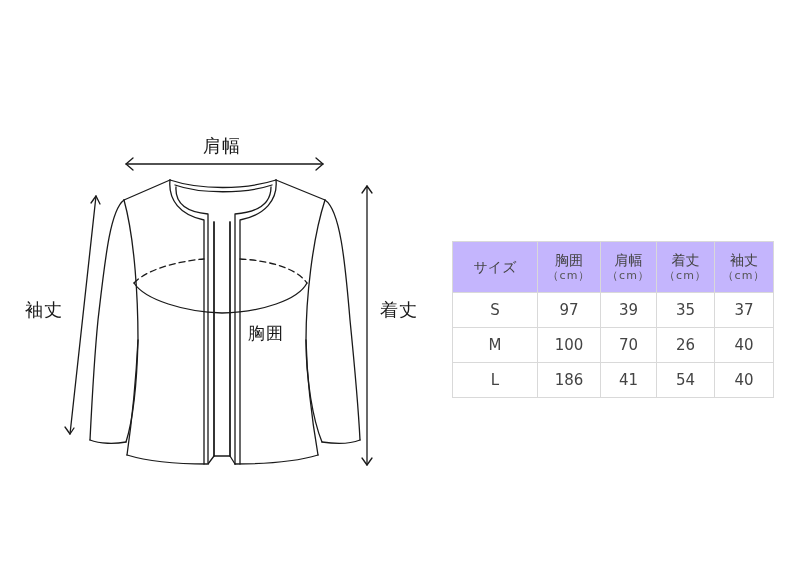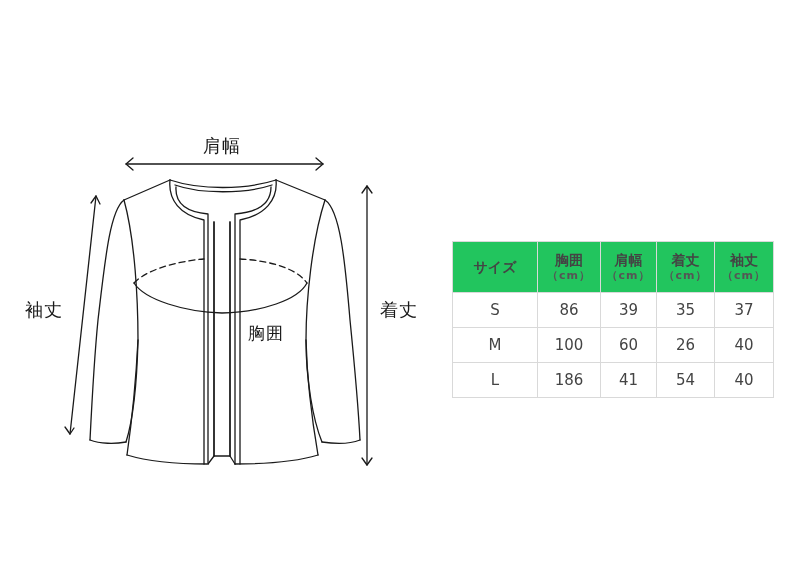--- a/index.html
+++ b/index.html
@@ -43,23 +43,23 @@
       border-collapse: collapse;
       font-family: "DejaVu Sans", sans-serif;
       color: #444;
     }
     #size-table th, #size-table td {
       border: 1px solid #d9d9d9;
       text-align: center;
       padding: 0;
     }
     #size-table thead th {
-      background: #22c55e;
+      background: #c4b5fd;
       height: 50px;
-      font-weight: bold;
+      font-weight: normal;
       font-size: 14px;
       color: #444;
       line-height: 1.2;
     }
     #size-table thead th .unit {
       display: block;
       font-size: 11px;
       color: #555;
       letter-spacing: 1px;
     }
@@ -178,29 +178,29 @@
       </th>
       <th class="c4">
         <span>袖丈</span>
         <span class="unit">（cm）</span>
       </th>
     </tr>
   </thead>
   <tbody>
     <tr>
       <td>S</td>
-      <td>86</td>
+      <td>97</td>
       <td>39</td>
       <td>35</td>
       <td>37</td>
     </tr>
     <tr>
       <td>M</td>
       <td>100</td>
-      <td>60</td>
+      <td>70</td>
       <td>26</td>
       <td>40</td>
     </tr>
     <tr>
       <td>L</td>
       <td>186</td>
       <td>41</td>
       <td>54</td>
       <td>40</td>
     </tr>

